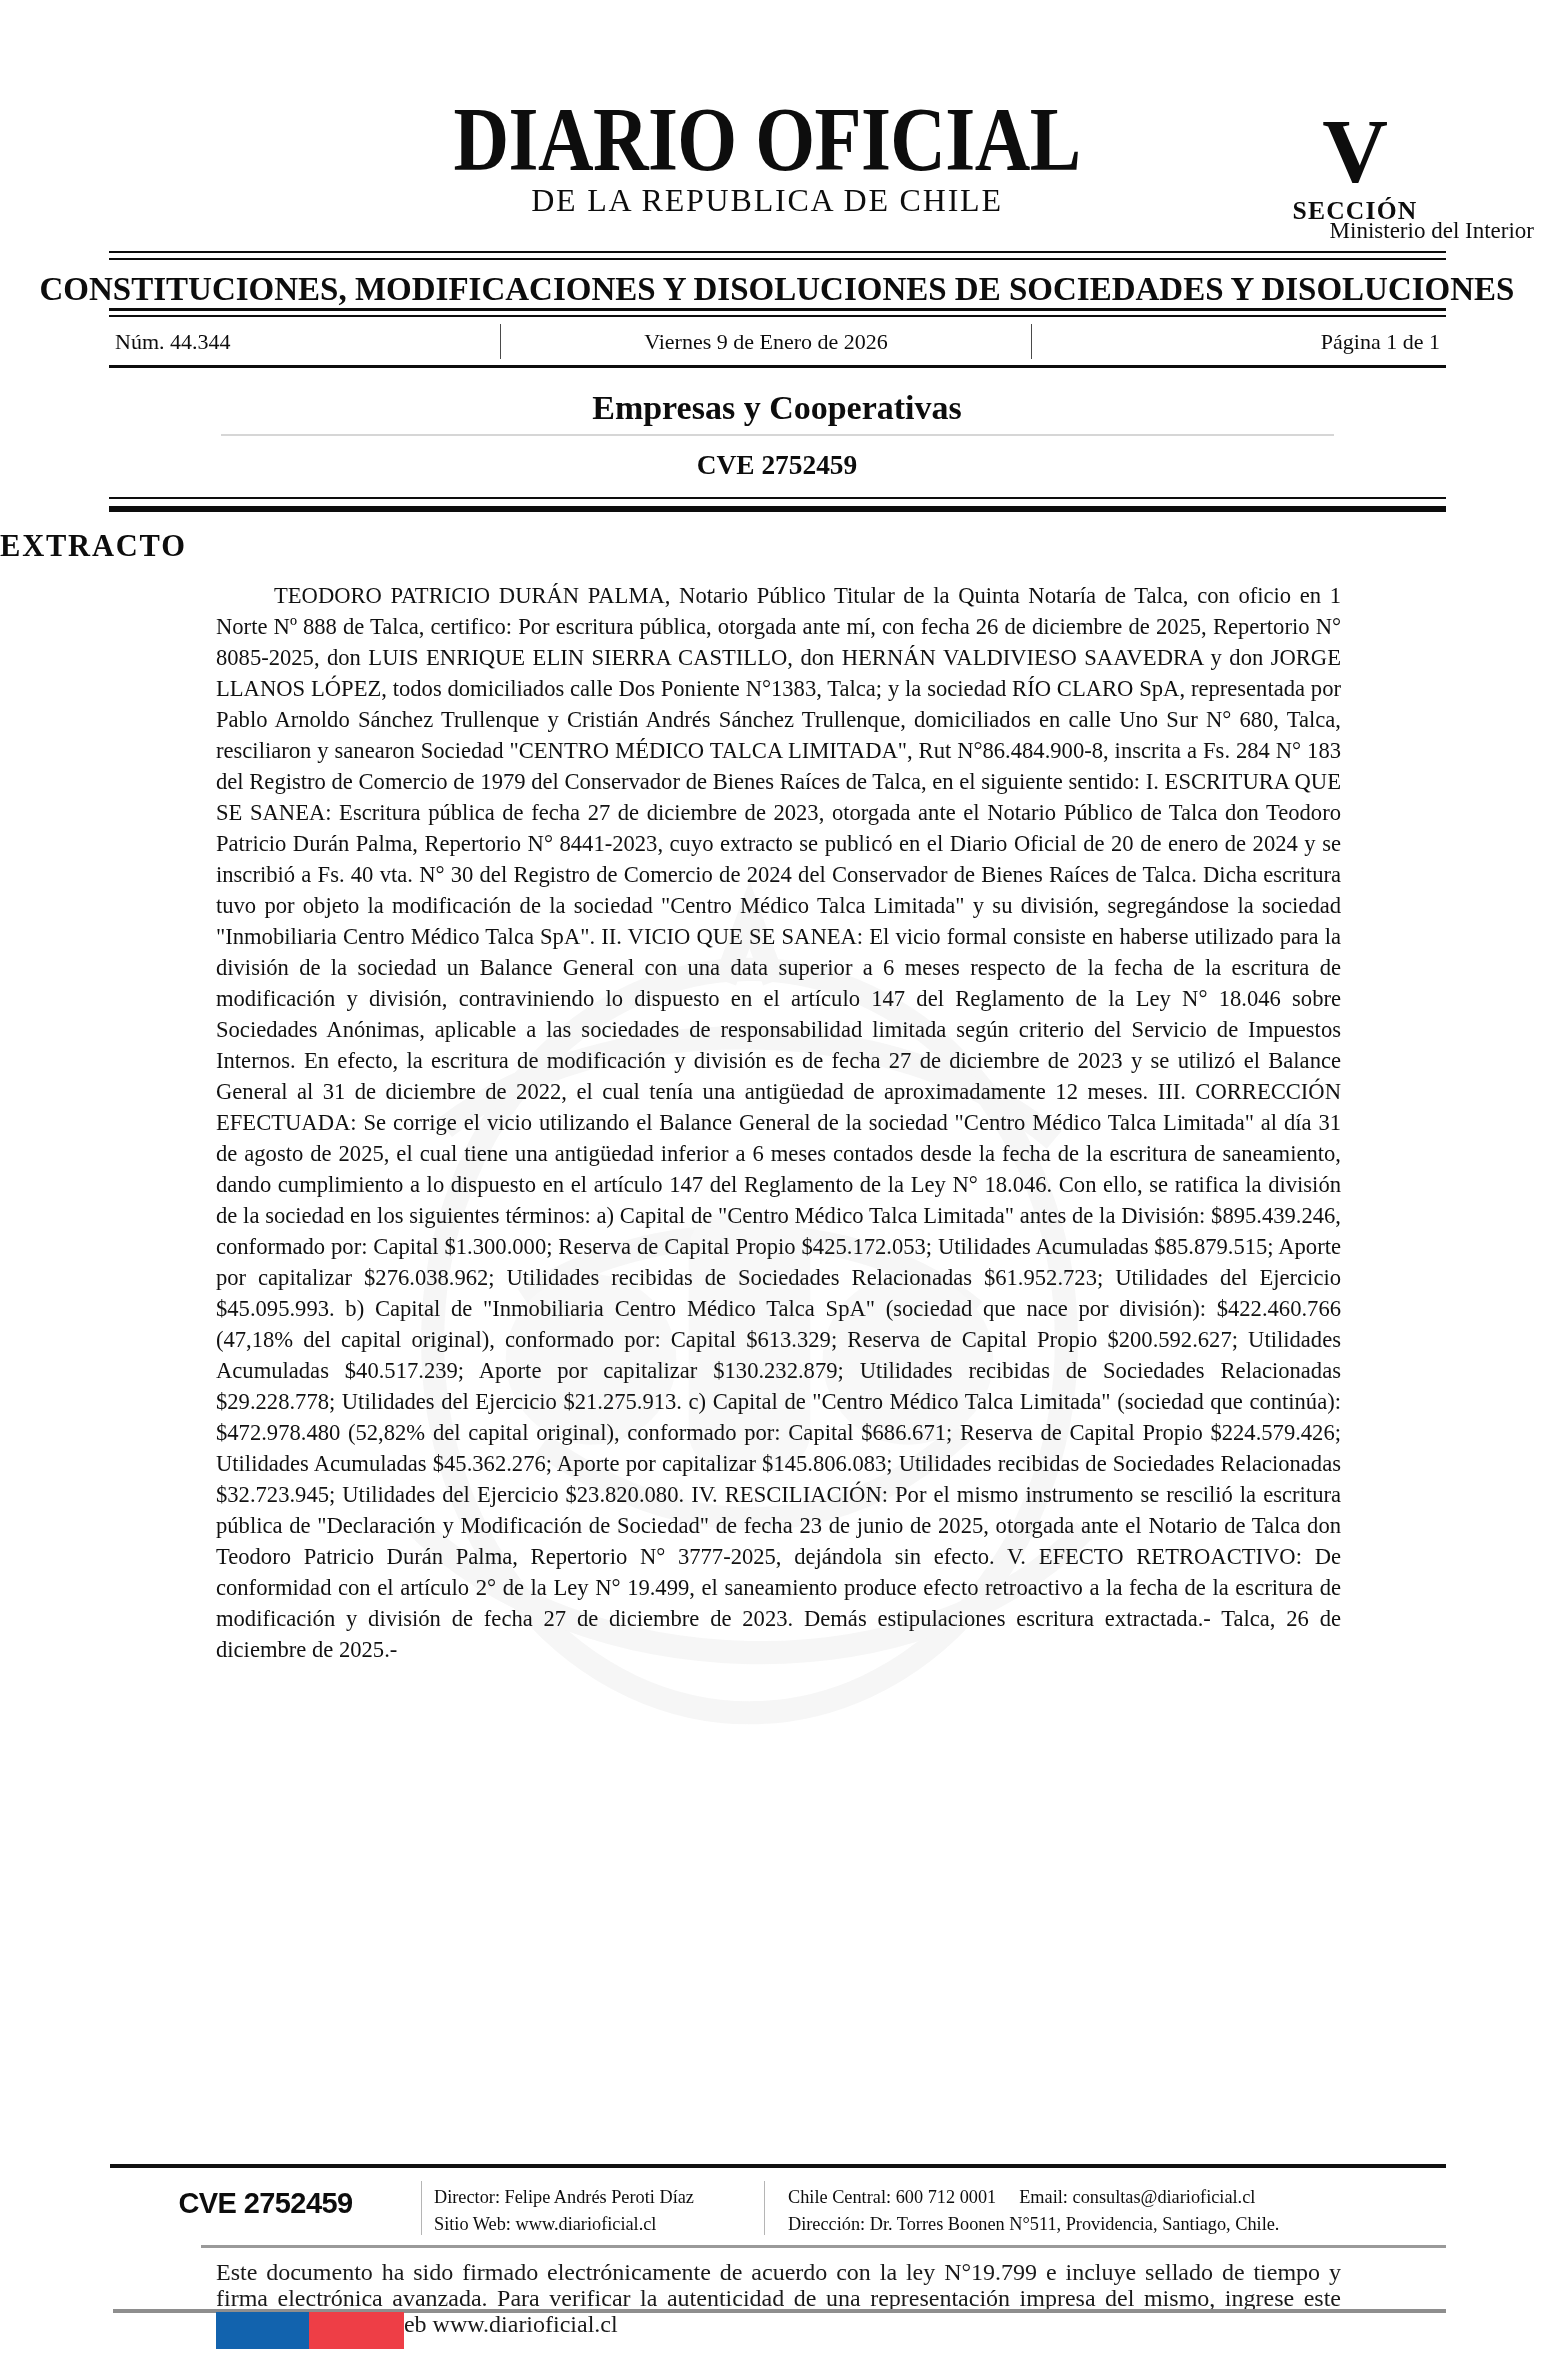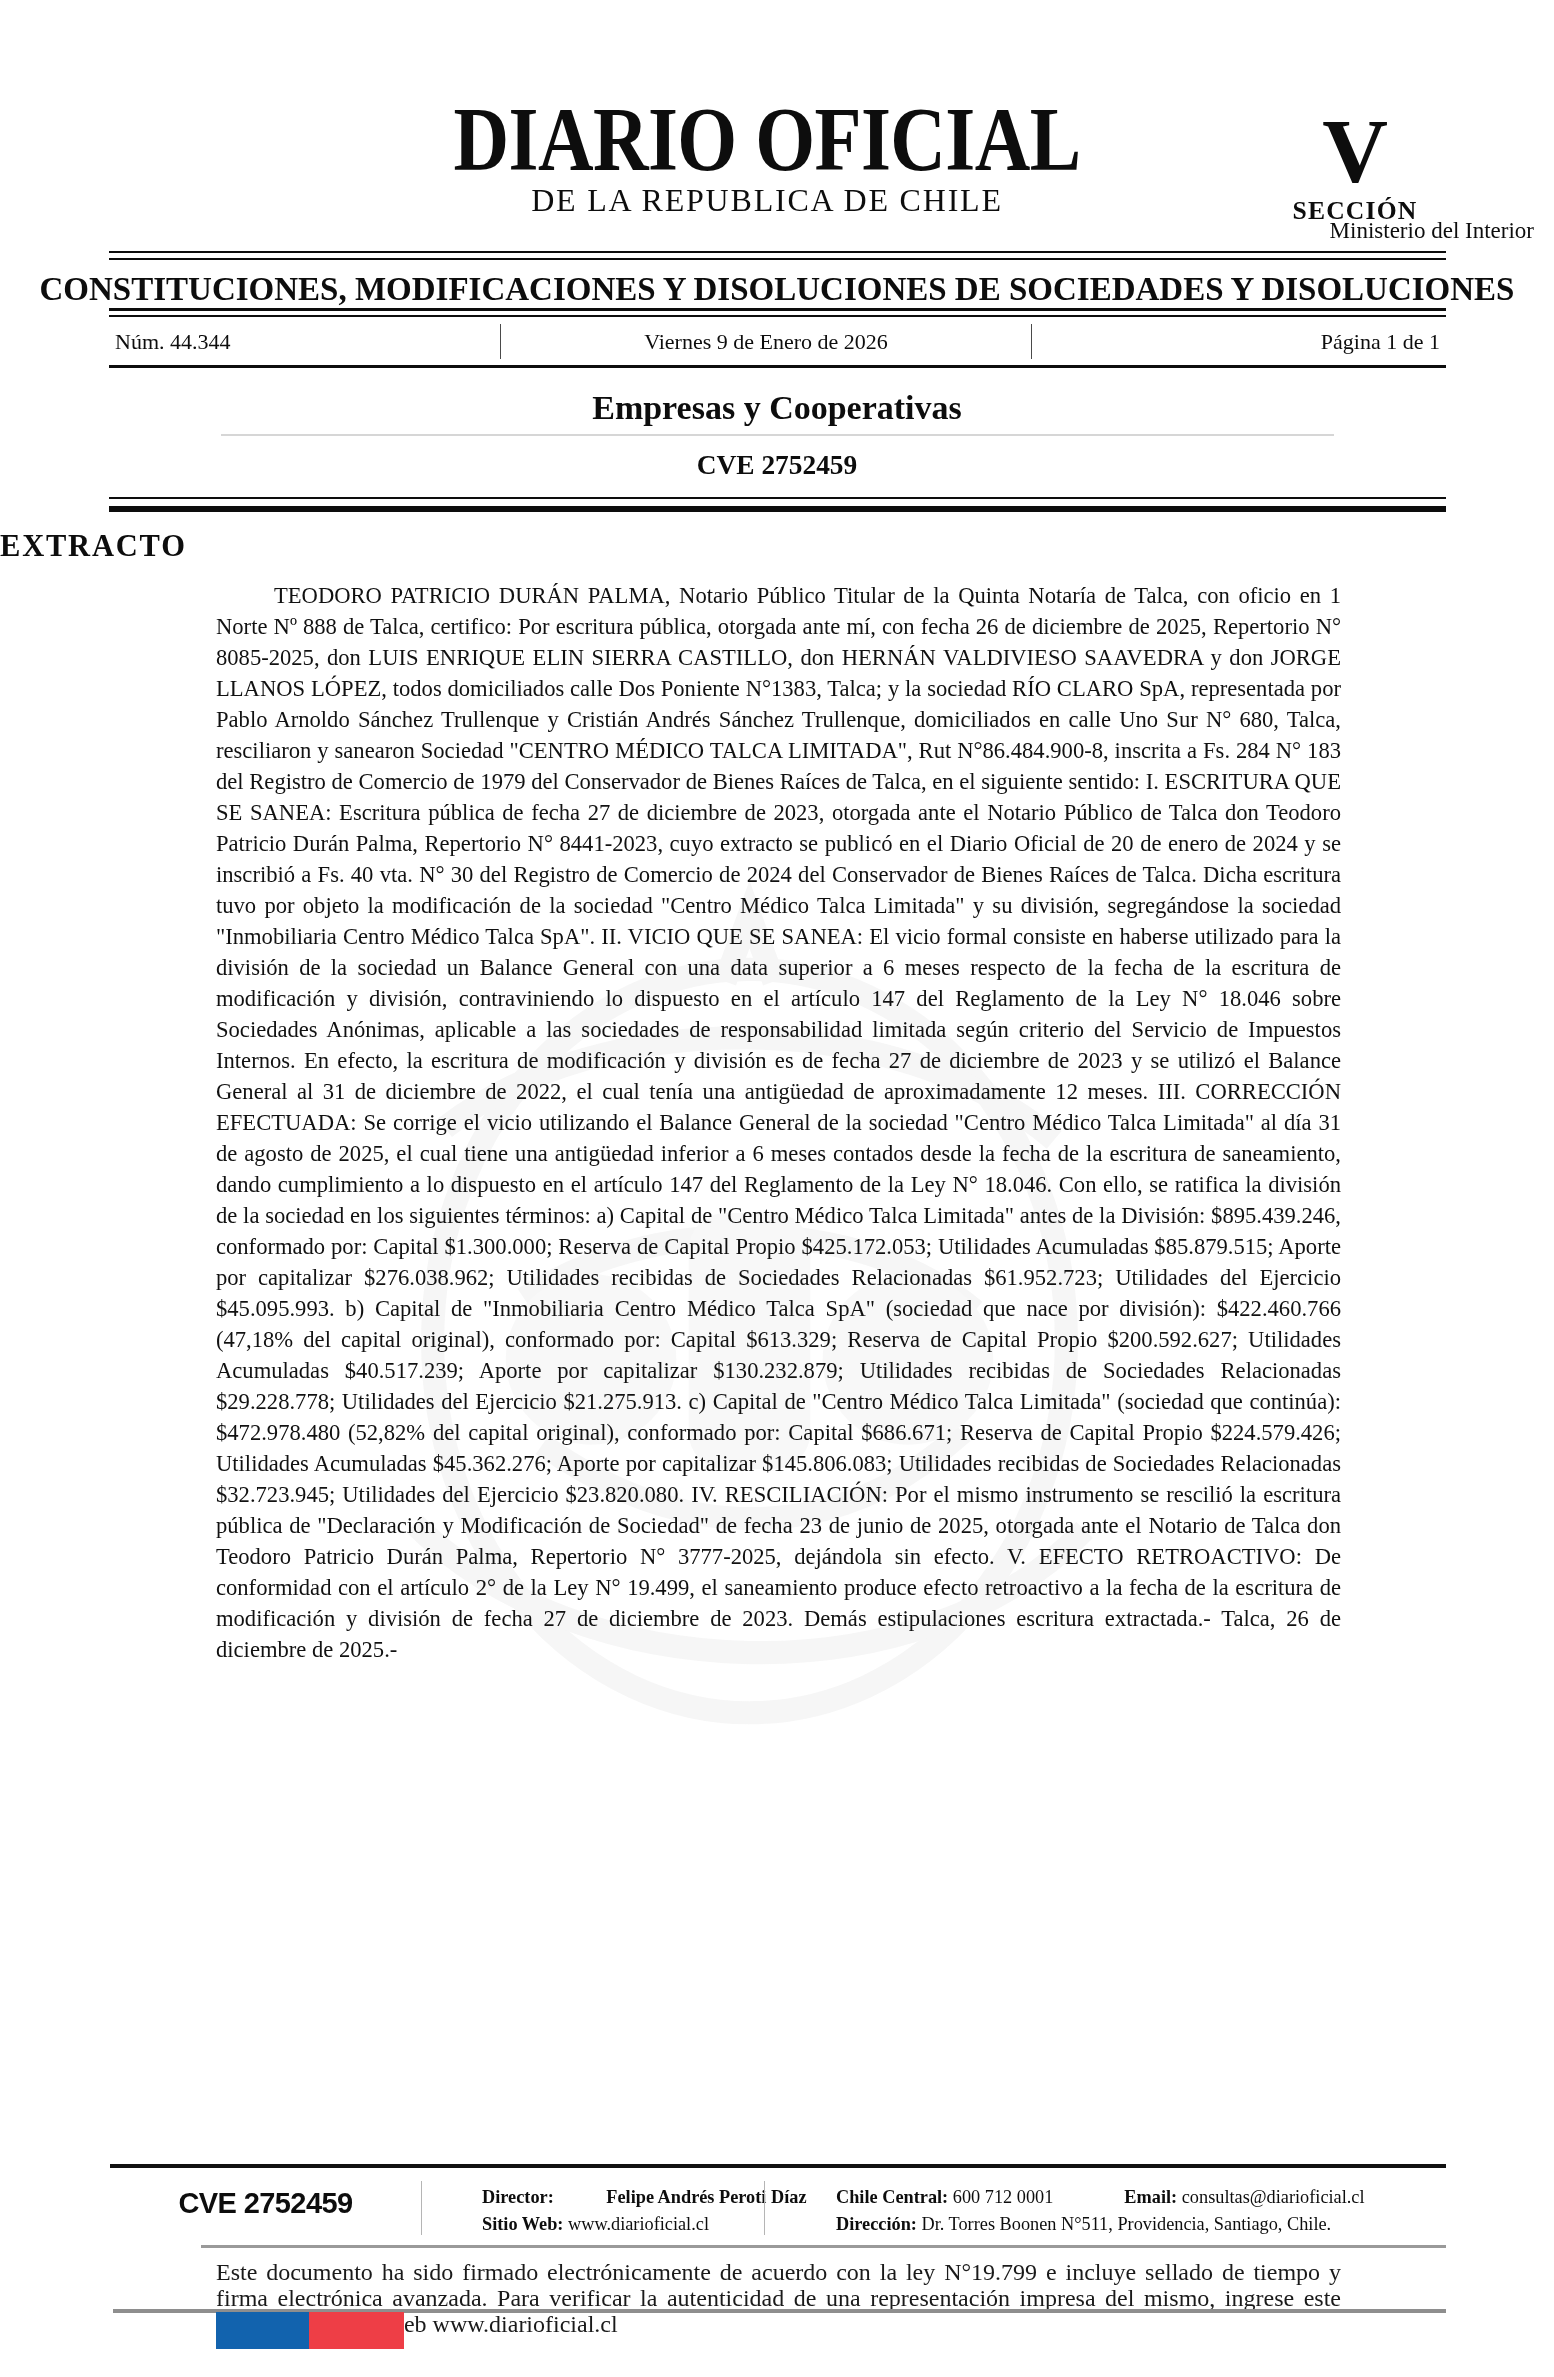--- a/index.html
+++ b/index.html
@@ -104,21 +104,21 @@
     text-align: center;
     font-family: "Liberation Sans", sans-serif;
     font-size: 29px; font-weight: bold; letter-spacing: -0.6px;
   }
   .f-vsep { background: #b5b5b5; width: 1.2px; top: 2181px; height: 54px; }
   .fv1 { left: 421px; }
   .fv2 { left: 764px; }
   .f-col { font-size: 18.3px; line-height: 27.4px; white-space: nowrap; }
   .f-col2 { left: 434px; top: 2184px; }
   .f-col3 { left: 788px; top: 2184px; }
-  .f-col b { font-weight: bold; margin-left: 48px; }
+  .f-col b { font-weight: normal; }
   .f-gap { display: inline-block; width: 23px; }
   .f-rule-gray { left: 201px; top: 2245px; width: 1245px; height: 3px; background: #9a9a9a; }
   .disclaimer {
     left: 216px; top: 2259px; width: 1125px;
     font-size: 24px; line-height: 26px;
     text-align: justify;
     color: #1a1a1a;
   }
   .bottom-rule { left: 113px; top: 2309px; width: 1333px; height: 3.7px; background: #8e8e8e; }
   .flag { left: 216px; top: 2312px; width: 188px; height: 37px; display: flex; }

